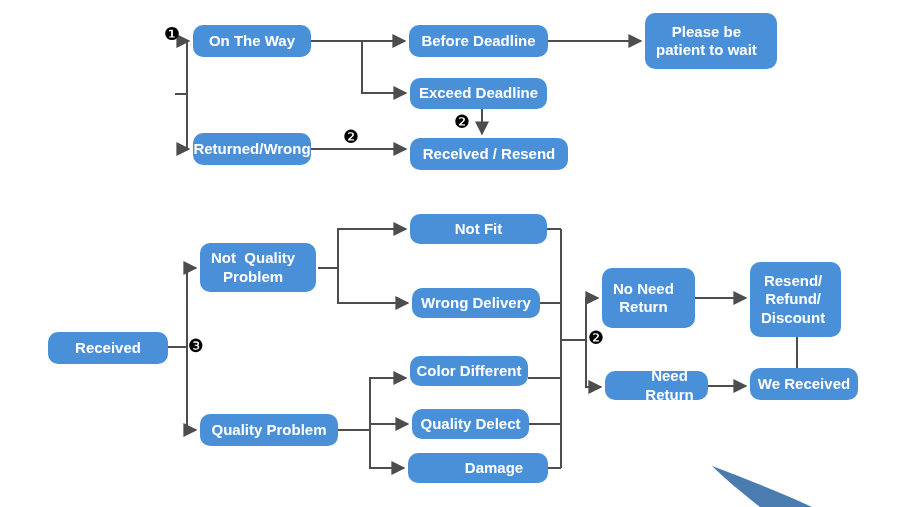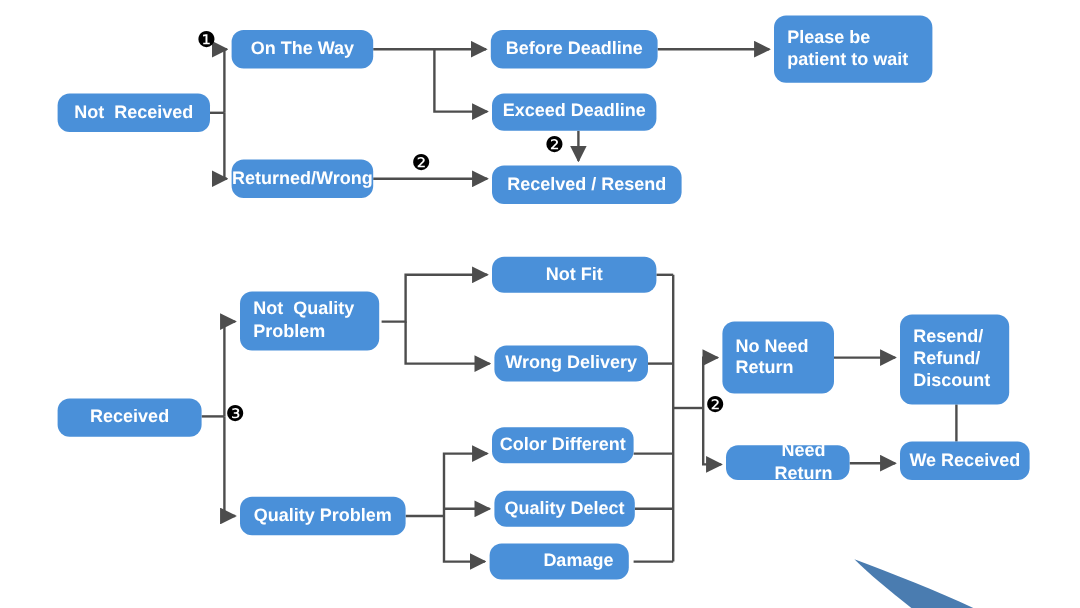--- a/index.html
+++ b/index.html
@@ -7,41 +7,41 @@
     position:relative;width:900px;height:507px;background:#ffffff;overflow:hidden;
     font-family:"Liberation Sans",sans-serif;
   }
   svg.wires{position:absolute;left:0;top:0;width:900px;height:507px;}
   .node{
     position:absolute;background:#4a90d9;color:#ffffff;border-radius:10px;
     display:flex;align-items:center;justify-content:center;text-align:center;
     font-weight:bold;font-size:15px;line-height:1.22;white-space:pre-line;
     box-sizing:border-box;padding:2px 6px;
   }
-  .node.left{justify-content:flex-start;text-align:left;padding-left:11px;}
+  .node.left{justify-content:flex-start;text-align:center;padding-left:11px;}
   .marker{
     position:absolute;color:#000;font-size:18px;line-height:18px;
     font-family:"DejaVu Sans",sans-serif;
   }
   
   .n-not-received{left:48px;top:78px;width:127px;height:32px;}
   .n-on-the-way{left:193px;top:25px;width:118px;height:32px;}
   .n-returned-lost{left:193px;top:133px;width:118px;height:32px;}
   .n-before-deadline{left:409px;top:25px;width:139px;height:32px;}
   .n-exceed-deadline{left:410px;top:78px;width:137px;height:31px;}
   .n-received-resend{left:410px;top:138px;width:158px;height:32px;}
   .n-please-wait{left:645px;top:13px;width:132px;height:56px;}
   .n-received{left:48px;top:332px;width:120px;height:32px;}
   .n-not-quality-problem{left:200px;top:243px;width:116px;height:49px;}
   .n-quality-problem{left:200px;top:414px;width:138px;height:32px;}
   .n-not-fit{left:410px;top:214px;width:137px;height:30px;}
   .n-wrong-delivery{left:412px;top:288px;width:128px;height:30px;}
   .n-color-different{left:410px;top:356px;width:118px;height:30px;}
   .n-quality-delect{left:412px;top:409px;width:117px;height:30px;}
-  .n-damage{left:408px;top:453px;width:116px;height:30px;padding-left:38px;}
+  .n-damage{left:408px;top:453px;width:140px;height:30px;padding-left:38px;}
   .n-no-need-return{left:602px;top:268px;width:93px;height:60px;}
   .n-need-return{left:605px;top:371px;width:103px;height:29px;padding-left:32px;}
   .n-resend-refund-discount{left:750px;top:262px;width:91px;height:75px;}
   .n-we-received{left:750px;top:368px;width:108px;height:32px;}
   
   .m-1{left:164px;top:25px;}
   .m-2a{left:343px;top:128px;}
   .m-2b{left:454px;top:113px;}
   .m-3{left:188px;top:337px;}
   .m-2c{left:588px;top:329px;}
@@ -87,21 +87,20 @@
       <path d="M561,340 H586"></path>
       <path d="M586,340 V298 H598" marker-end="url(#arr)"></path>
       <path d="M586,340 V387 H601" marker-end="url(#arr)"></path>
       <path d="M695,298 H746" marker-end="url(#arr)"></path>
       <path d="M708,386 H746" marker-end="url(#arr)"></path>
       <path d="M797,337 V368"></path>
     </g>
     <path d="M712,466 C744,478 780,492 812,507 L760,507 C741,492 724,478 712,466 Z" fill="#4a7cb0" stroke="none"></path>
   </svg>
 
-  <div class="node n-not-received">Not&nbsp; Received</div>
   <div class="node n-on-the-way">On The Way</div>
   <div class="node n-returned-lost">Returned/Wrong</div>
   <div class="node n-before-deadline">Before Deadline</div>
   <div class="node n-exceed-deadline">Exceed Deadline</div>
   <div class="node n-received-resend">Recelved / Resend</div>
   <div class="node left n-please-wait">Please be
 patient to wait</div>
   <div class="node n-received">Received</div>
   <div class="node left n-not-quality-problem">Not&nbsp; Quality
 Problem</div>

